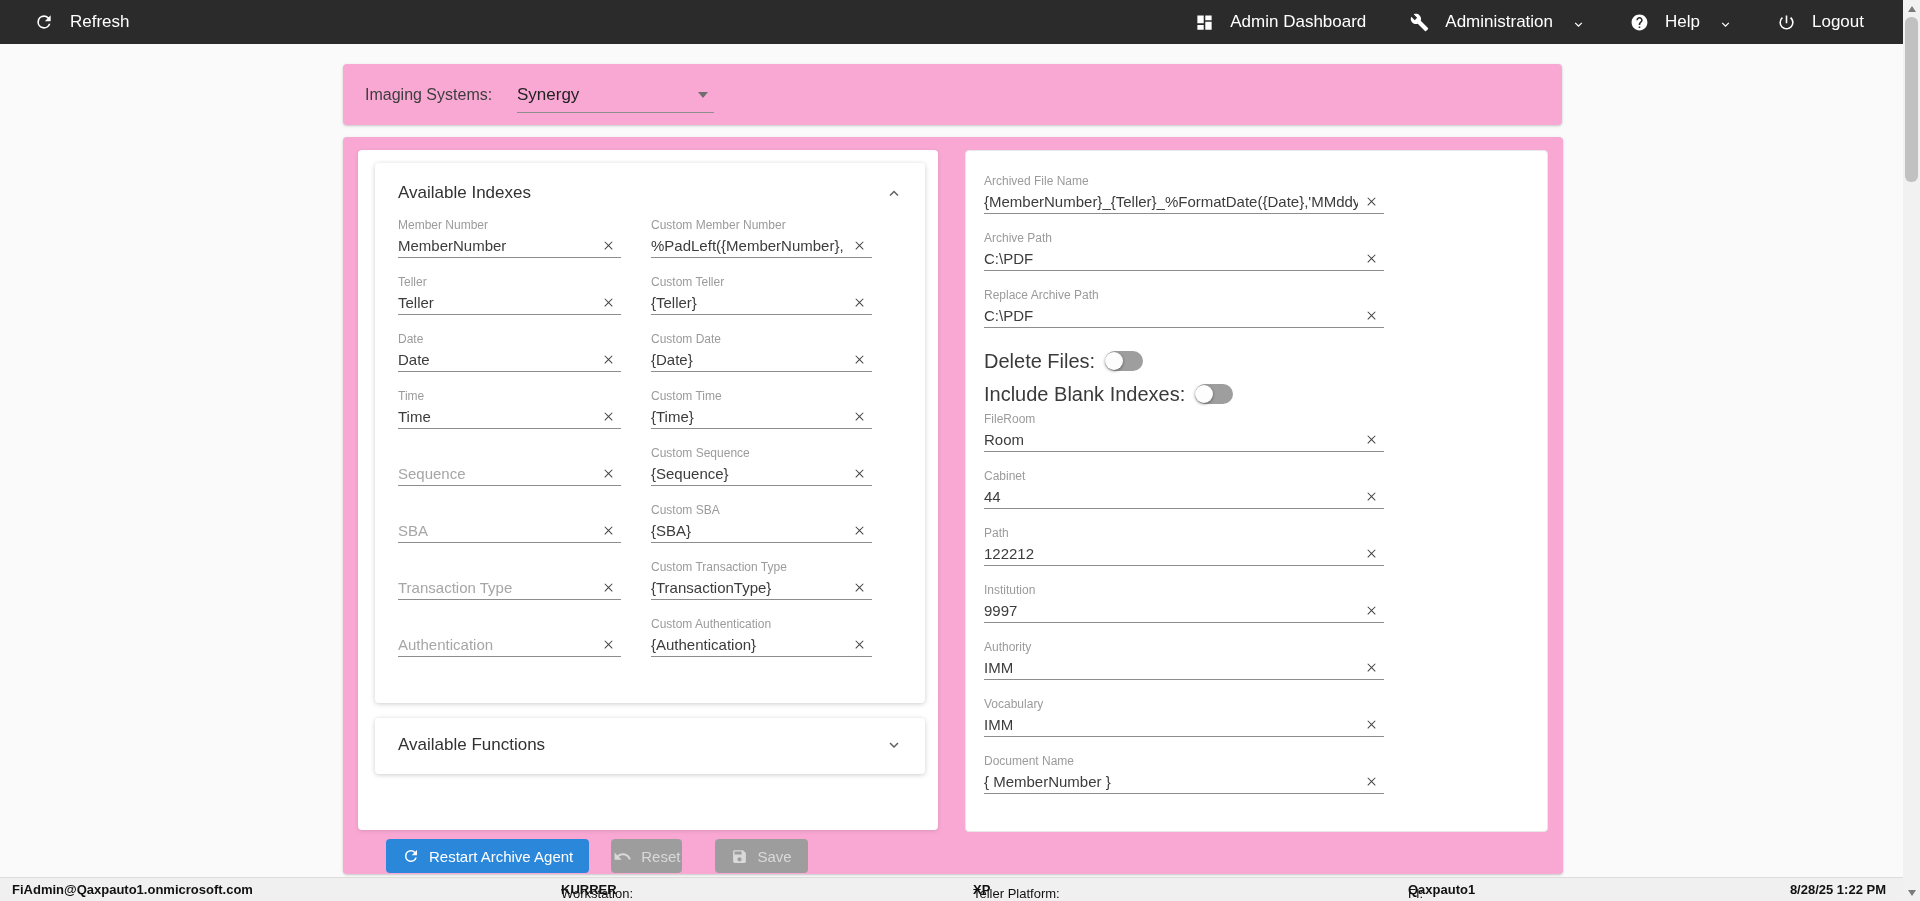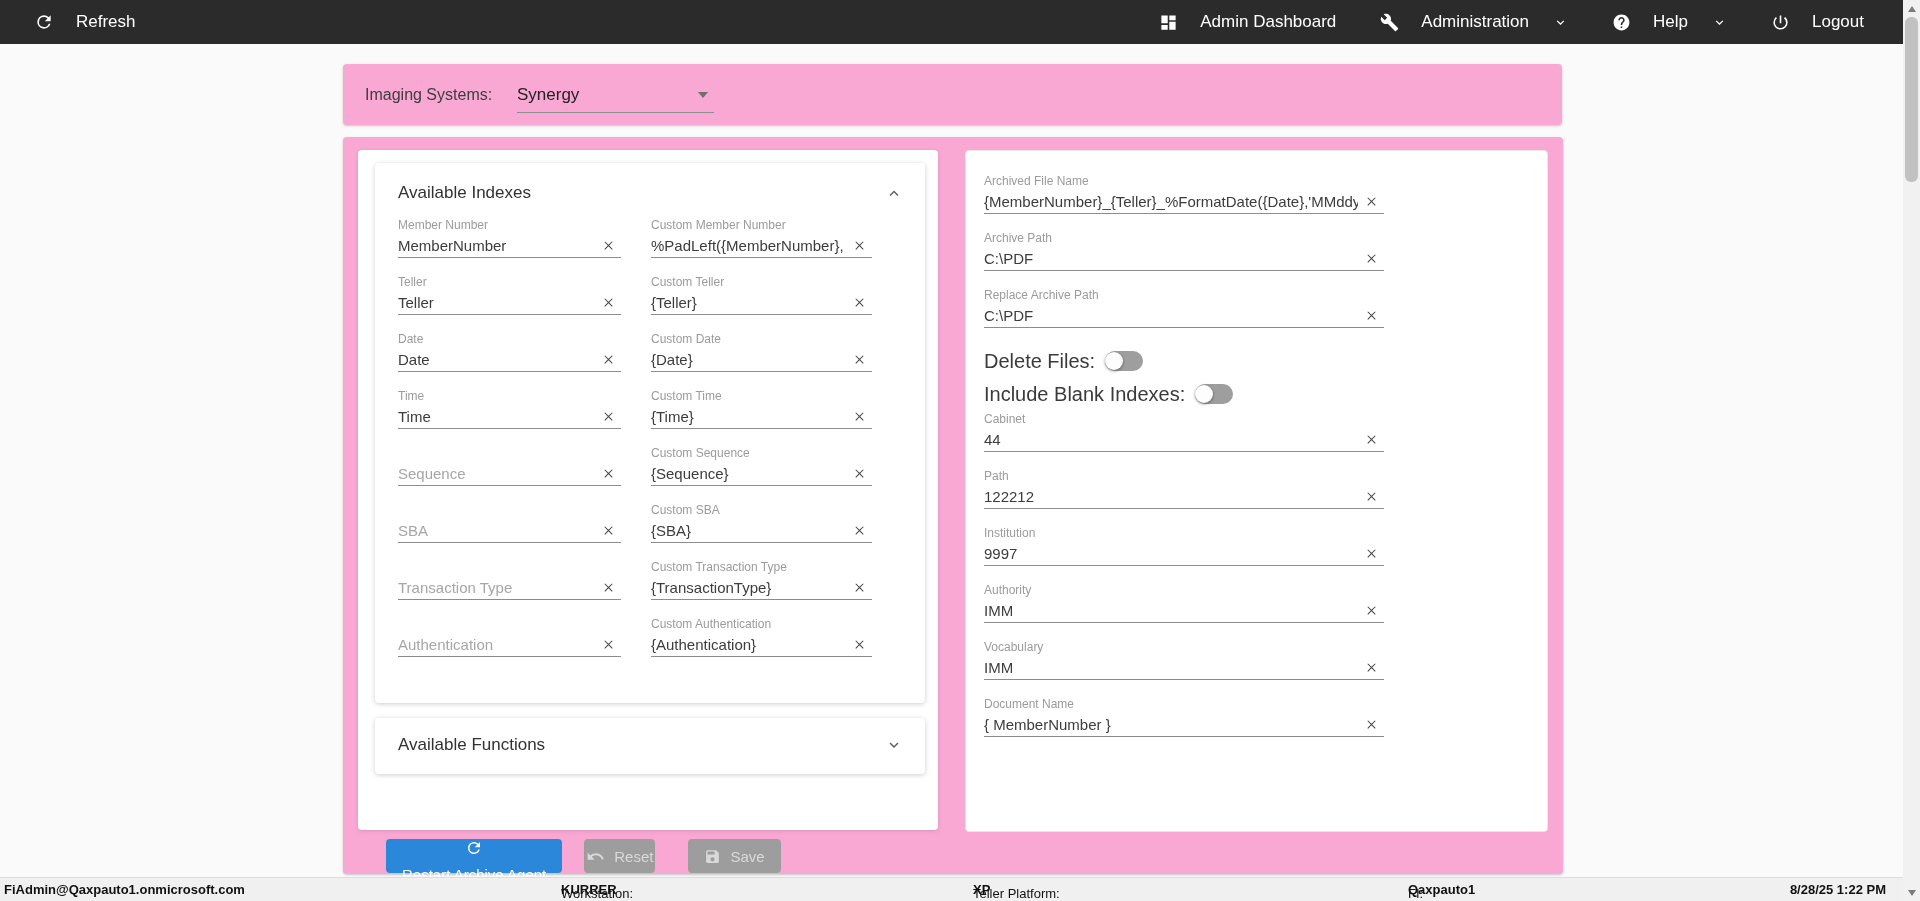--- a/index.html
+++ b/index.html
@@ -5,21 +5,21 @@
   * { margin:0; padding:0; box-sizing:border-box; }
   html,body { width:1920px; height:901px; overflow:hidden; background:#fafafa;
               font-family:"Liberation Sans", sans-serif; }
   svg { display:block; }
 
   
   .topbar { position:absolute; top:0; left:0; width:1920px; height:44px;
             background:#2b2b2b; color:#fff; display:flex; align-items:center;
             justify-content:space-between; padding:0 56px 0 34px; z-index:5; }
   .topbar-left, .topbar-right { display:flex; align-items:center; }
-  .topbar-item { display:flex; align-items:center; gap:22px; font-size:17px;
+  .topbar-item { display:flex; align-items:flex-end; gap:16px; font-size:17px;
                  color:#fff; cursor:pointer; margin-left:44px; white-space:nowrap; }
   .topbar-left .topbar-item { margin-left:0; }
   .topbar-item .chev { margin-left:2px; }
 
   
   .scrollbar { position:absolute; top:0; right:0; width:17px; height:901px;
                background:#f1f1f1; z-index:20; }
   .sb-arrow { position:absolute; left:0; width:17px; height:17px;
               display:flex; align-items:center; justify-content:center; }
   .sb-arrow.up { top:0; } .sb-arrow.down { bottom:0; }
@@ -86,30 +86,30 @@
             background:#9e9e9e; cursor:pointer; display:inline-block; }
   .switch::after { content:""; position:absolute; left:0px; top:1px; width:18px;
                    height:18px; border-radius:50%; background:#fdfdfd;
                    box-shadow:0 1px 3px rgba(0,0,0,.45); }
 
   
   .actions { position:absolute; left:43px; top:702px; display:flex; align-items:center; }
   .btn { display:inline-flex; align-items:center; gap:9px; height:34px;
          border:none; border-radius:4px; font-size:15px; padding:0 16px;
          cursor:pointer; font-family:"Liberation Sans", sans-serif; }
-  .btn-primary { background:#2b87da; color:#fff; margin-right:22px;flex-direction:column; }
+  .btn-primary { background:#2b87da; color:#fff; margin-right:22px; }
   .btn-disabled { background:#9d9d9d; color:#d9d9d9; }
   .btn-reset { margin-right:33px; padding:0 2px; }
 
   
   .statusbar { position:absolute; left:0; bottom:0; width:1920px; height:24px;
                background:#f0f0f0; border-top:1px solid #dcdcdc; font-size:13px;
                color:#111; z-index:10; }
   .statusbar span { position:absolute; top:4px; white-space:nowrap; }
-  .sb-user { left:4px; font-weight:bold; }
+  .sb-user { left:12px; font-weight:bold; }
   .sb-workstation { left:561px; }
   .sb-platform { left:973px; }
   .sb-fi { left:1408px; }
   .sb-datetime { right:34px; font-weight:bold; }
   .sb-val { font-weight:bold; position:static !important; }
 </style>
 </head>
 <body>
 
 <div class="topbar">
@@ -423,20 +423,31 @@
         <div class="toggle-row">
           <span class="toggle-label">Delete Files:</span>
           <span class="switch off"></span>
         </div>
         <div class="toggle-row">
           <span class="toggle-label">Include Blank Indexes:</span>
           <span class="switch off"></span>
         </div>
       </div>
     <div>
+        <div class="field">
+          <div class="flabel">FileRoom</div>
+          <div class="frow">
+            <div class="fvalue">Room</div>
+            <button class="clear-btn">
+              <svg width="15" height="15" viewBox="0 0 24 24">
+                <path d="M18.6 6.5 17.5 5.4 12 10.9 6.5 5.4 5.4 6.5 10.9 12l-5.5 5.5 1.1 1.1L12 13.1l5.5 5.5 1.1-1.1L13.1 12z" fill="currentColor"></path>
+              </svg>
+            </button>
+          </div>
+        </div>
         <div class="field">
           <div class="flabel">Cabinet</div>
           <div class="frow">
             <div class="fvalue">44</div>
             <button class="clear-btn">
               <svg width="15" height="15" viewBox="0 0 24 24">
                 <path d="M18.6 6.5 17.5 5.4 12 10.9 6.5 5.4 5.4 6.5 10.9 12l-5.5 5.5 1.1 1.1L12 13.1l5.5 5.5 1.1-1.1L13.1 12z" fill="currentColor"></path>
               </svg>
             </button>
           </div>

